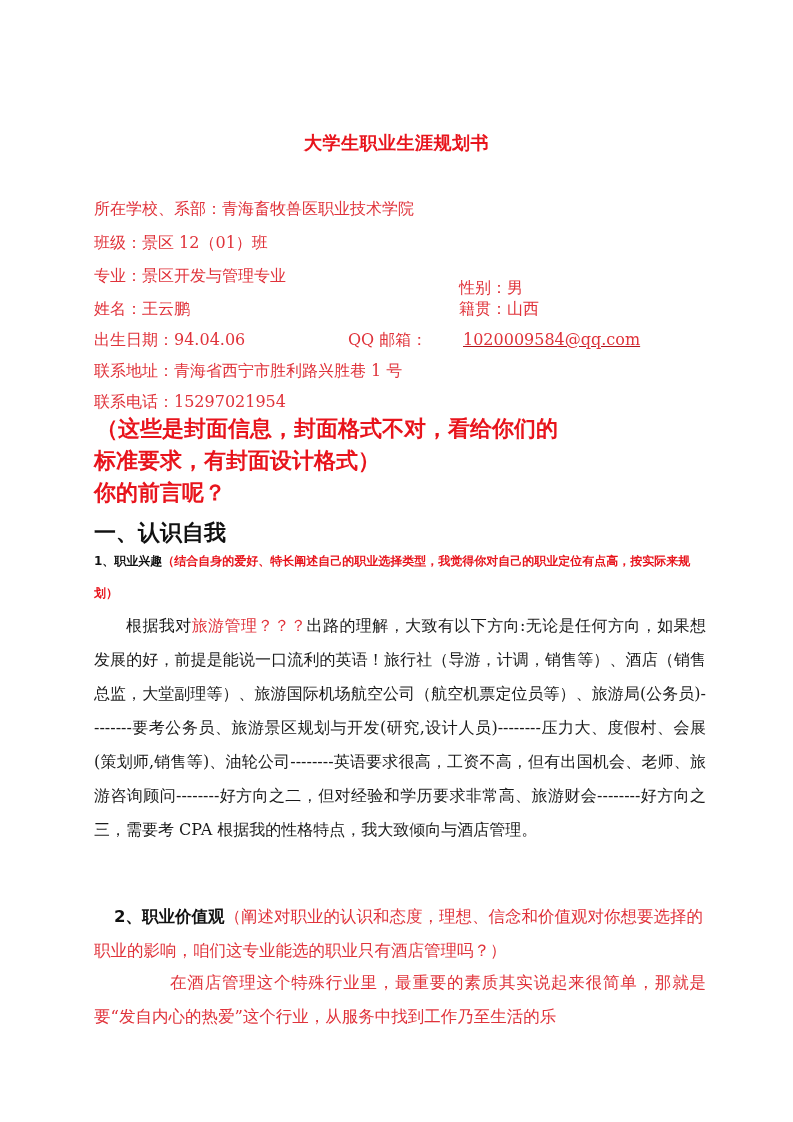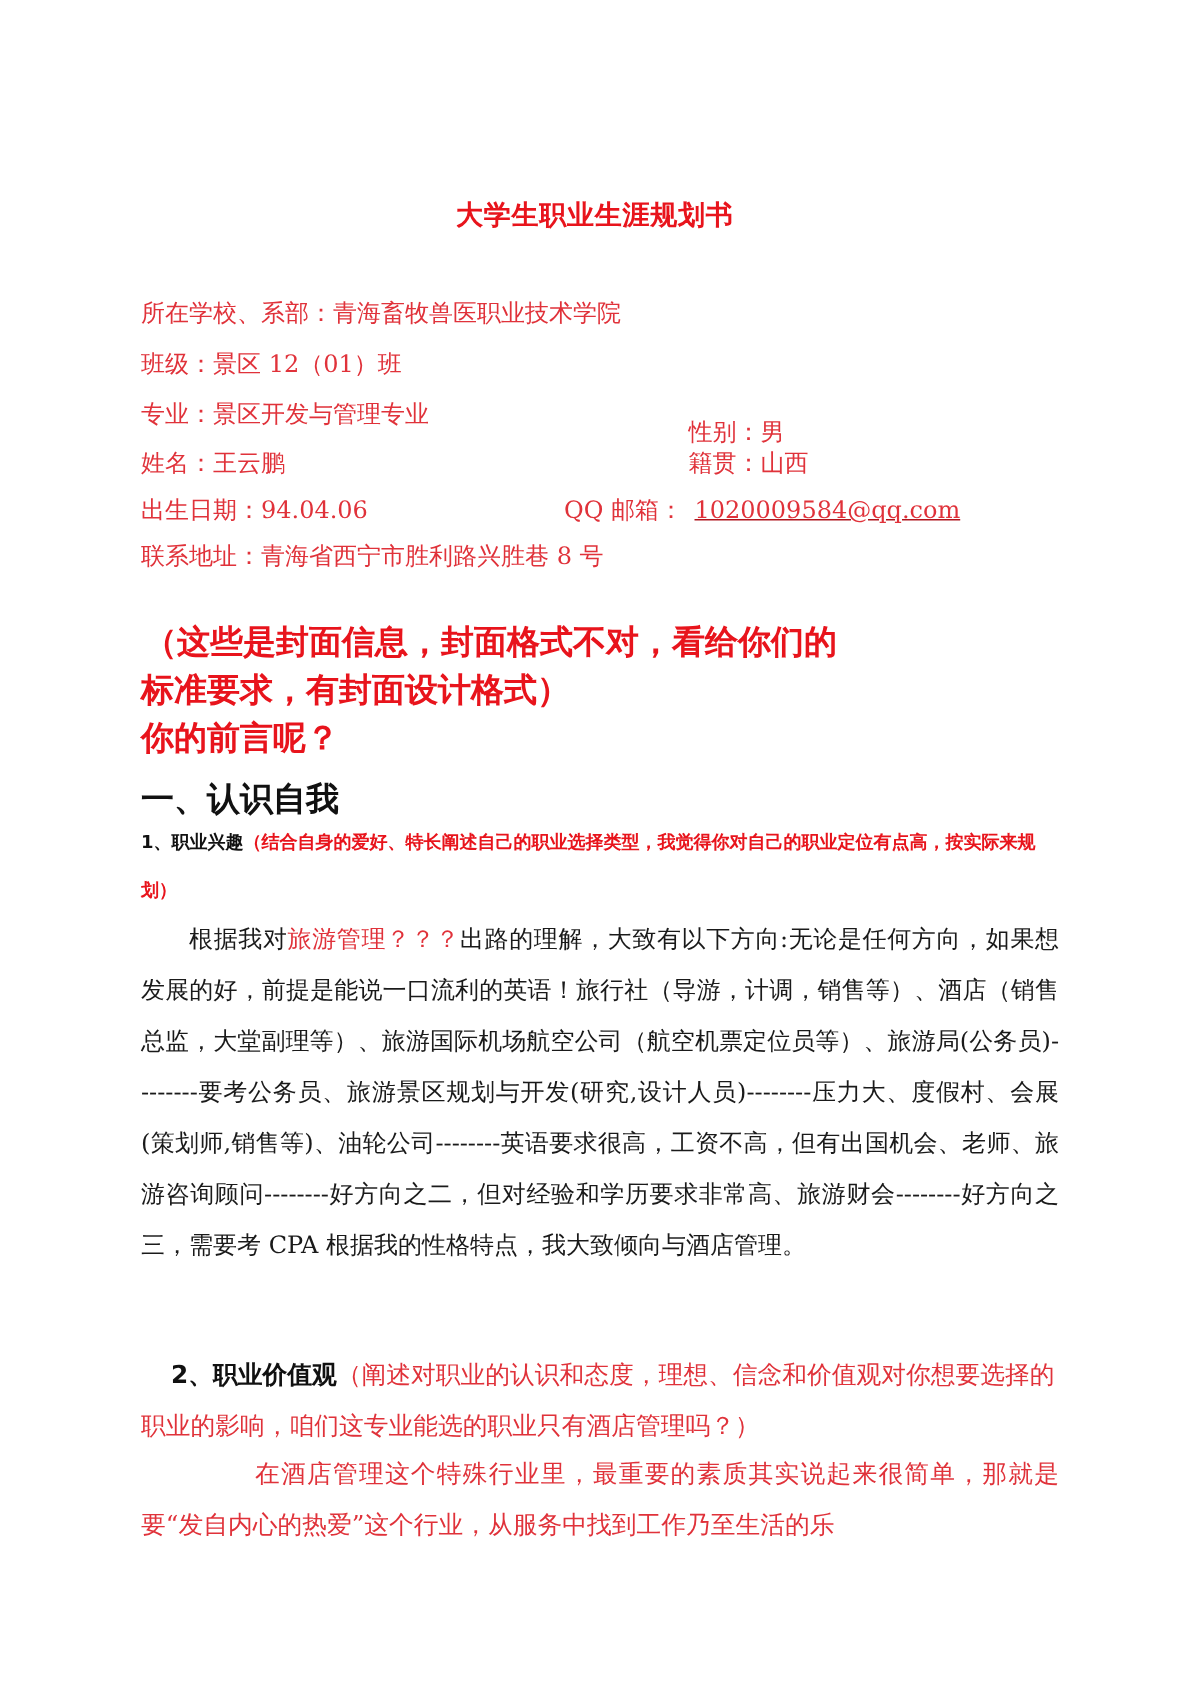--- a/index.html
+++ b/index.html
@@ -25,23 +25,24 @@
 
   <div class="title">大学生职业生涯规划书</div>
 
   <div class="info" style="top:199px;">所在学校、系部：青海畜牧兽医职业技术学院</div>
   <div class="info" style="top:233px;">班级：景区 12（01）班</div>
   <div class="info" style="top:266px;">专业：景区开发与管理专业</div>
   <div class="info2" style="top:266px; left:459px;margin-top:12px;">性别：男</div>
   <div class="info" style="top:299px;">姓名：王云鹏</div>
   <div class="info2" style="top:299px; left:459px;">籍贯：山西</div>
   <div class="info" style="top:330px;">出生日期：94.04.06</div>
-  <div class="info2" style="top:330px; left:376px;">QQ 邮箱：</div>
+  <div class="info2" style="top:330px; left:348px;">QQ 邮箱：</div>
   <div class="info2" style="top:330px; left:463px;"><span class="email">1020009584@qq.com</span></div>
-  <div class="info" style="top:361px;">联系地址：青海省西宁市胜利路兴胜巷 8 号</div>
+  <div class="info" style="top:361px;">联系地址：青海省西宁市胜利路兴胜巷 1 号</div>
+  <div class="info" style="top:392px;">联系电话：15297021954</div>
 
   <div class="big" style="top:414px; left:96px;">（这些是封面信息，封面格式不对，看给你们的</div>
   <div class="big" style="top:446px;">标准要求，有封面设计格式）</div>
   <div class="big" style="top:478px;">你的前言呢？</div>
 
   <div class="h1">一、认识自我</div>
 
   <div class="h2" style="top:545px;">
     <span>1、职业兴趣</span><span class="red">（结合自身的爱好、特长阐述自己的职业选择类型，我觉得你对自己的职业定位有点高，按实际来规划）</span>
   </div>

